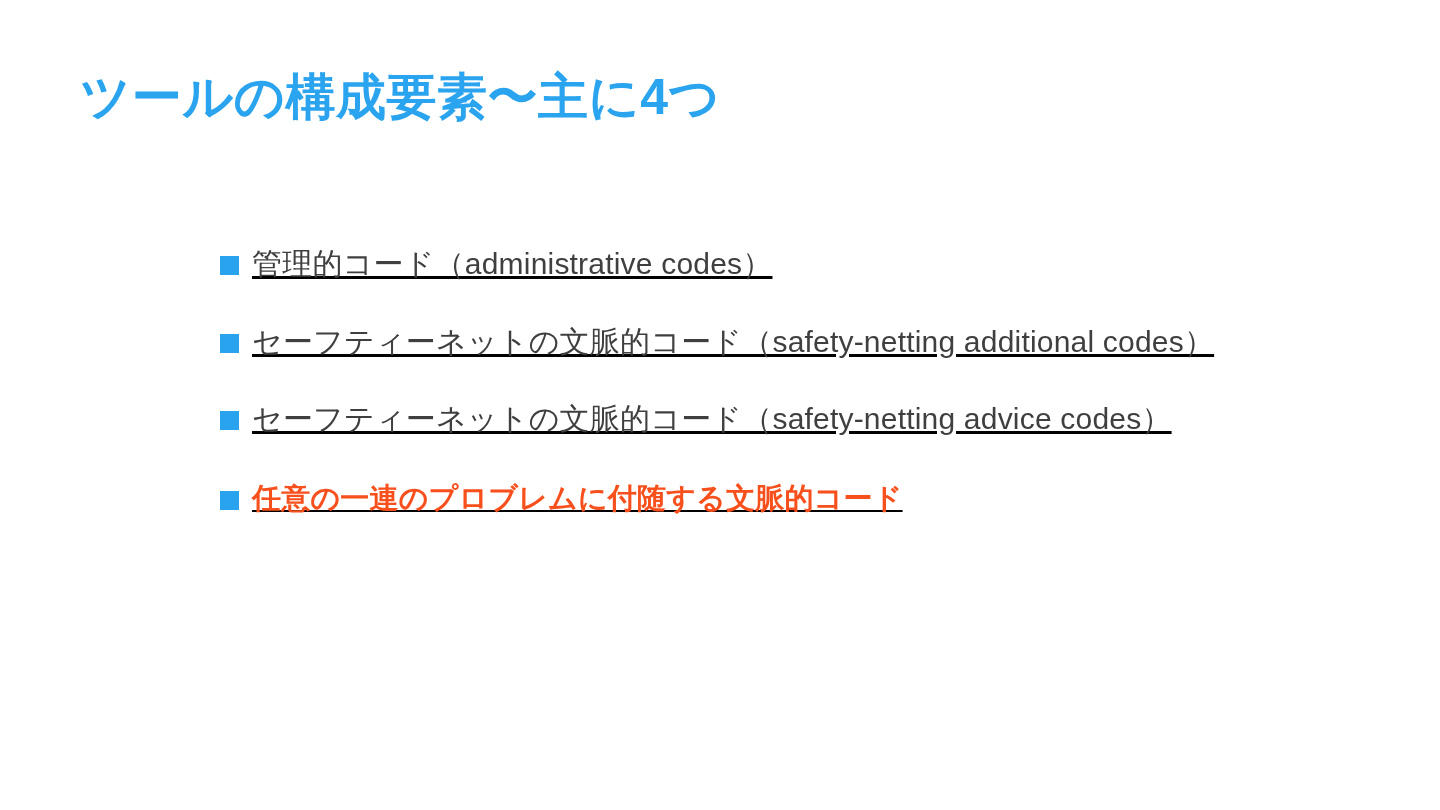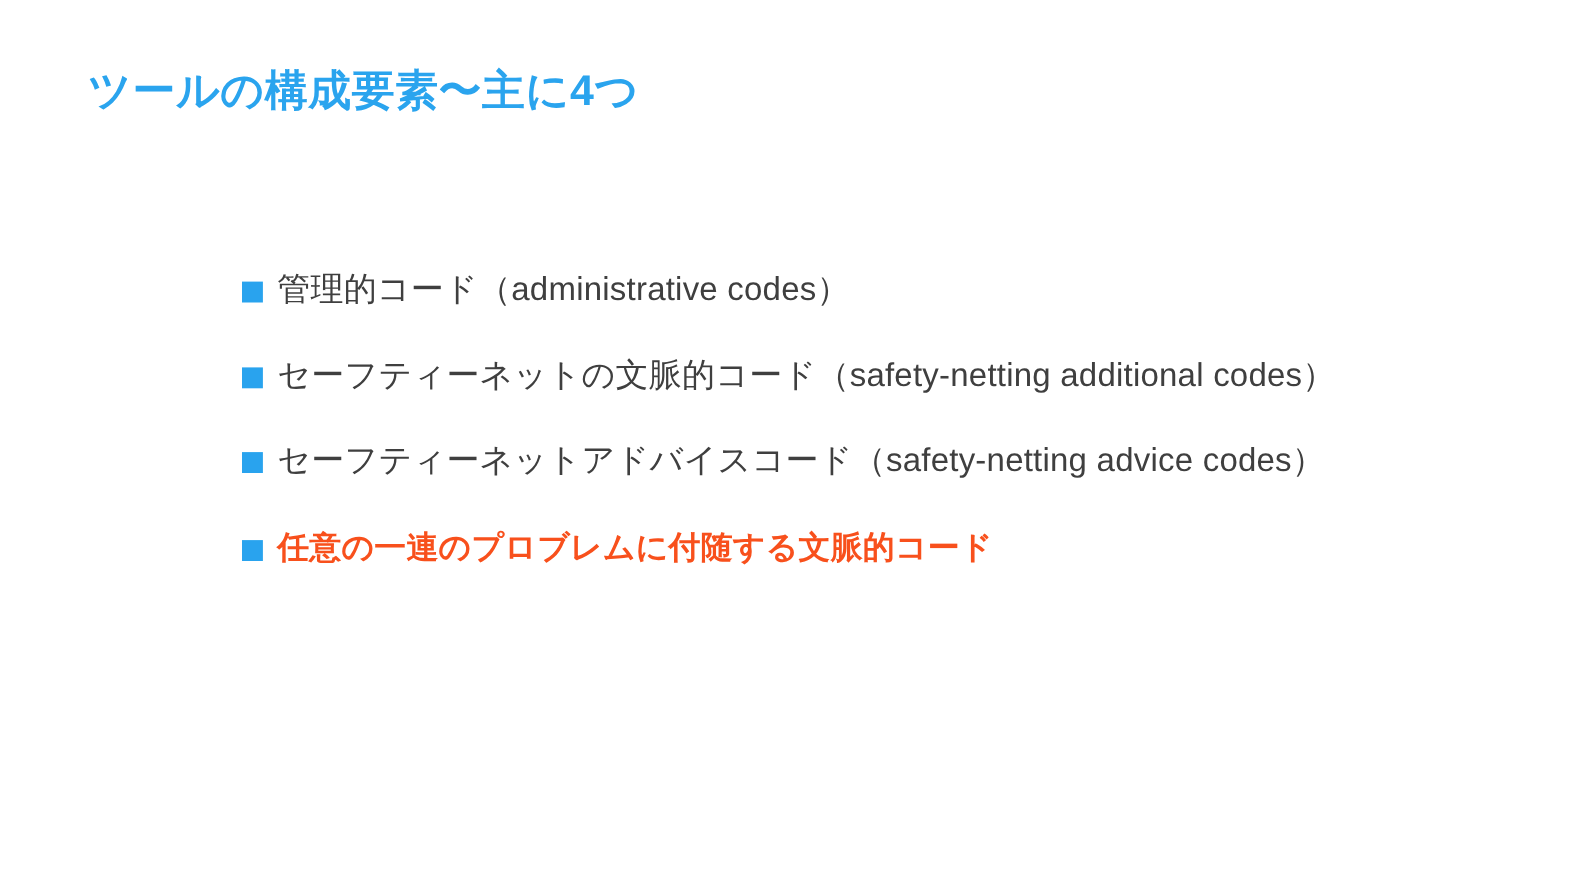--- a/index.html
+++ b/index.html
@@ -20,21 +20,21 @@
     position: absolute;
     inset: 0;
     background: #ffffff;
   }
 
   
   .slide-title {
     position: absolute;
     left: 80px;
     top: 34px;
-    font-size: 39px;
+    font-size: 50px;
     font-weight: 700;
     line-height: 1.18;
     color: #2aa4ee;
     letter-spacing: 0.5px;
     white-space: nowrap;
   }
 
   
   .bullet-list {
     position: absolute;
@@ -85,35 +85,35 @@
     margin-top: 4px;
   }
 </style>
 </head>
 <body>
 
 <div class="slide">
 
   <h1 class="slide-title">ツールの構成要素〜主に4つ</h1>
 
-  <ul class="bullet-list" style="list-style:none;margin:0;padding:0;">
+  <ul class="bullet-list" style="list-style:none;margin:0;padding:0;text-decoration:underline;">
 
     <li class="bullet-item">
       <span class="bullet-marker"></span>
       <span class="bullet-text">管理的コード（administrative codes）</span>
     </li>
 
     <li class="bullet-item">
       <span class="bullet-marker"></span>
       <span class="bullet-text">セーフティーネットの文脈的コード（safety-netting additional codes）</span>
     </li>
 
     <li class="bullet-item">
       <span class="bullet-marker"></span>
-      <span class="bullet-text">セーフティーネットアドバイスコード（safety-netting advice codes）</span>
+      <span class="bullet-text">セーフティーネットの文脈的コード（safety-netting advice codes）</span>
     </li>
 
     <li class="bullet-item is-emphasis">
       <span class="bullet-marker"></span>
       <span class="bullet-text line-one">任意の一連のプロブレムに付随する文脈的コード</span>
     </li>
 
   </ul>
 </div>
 

